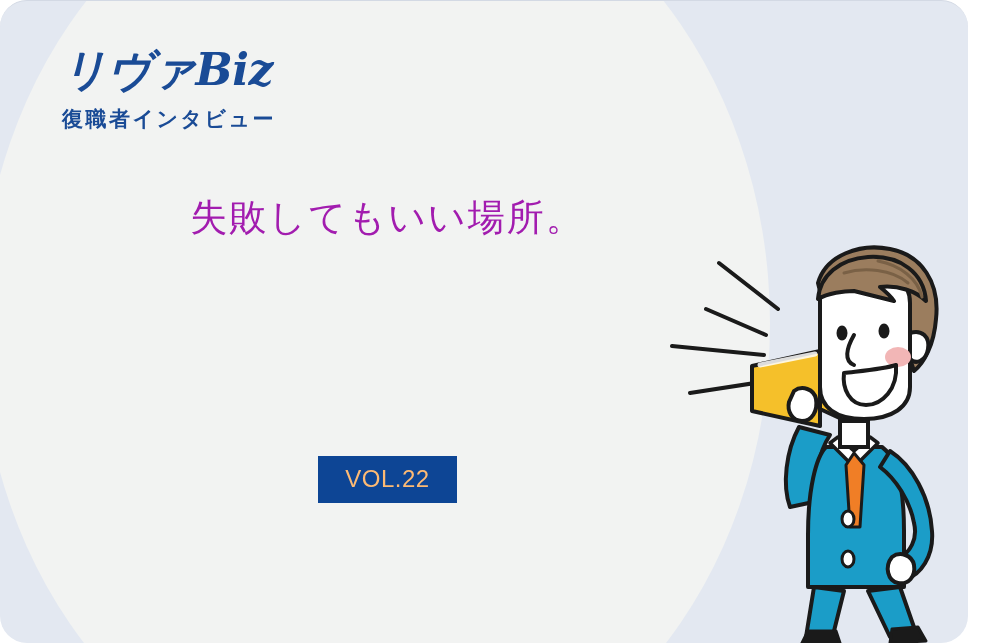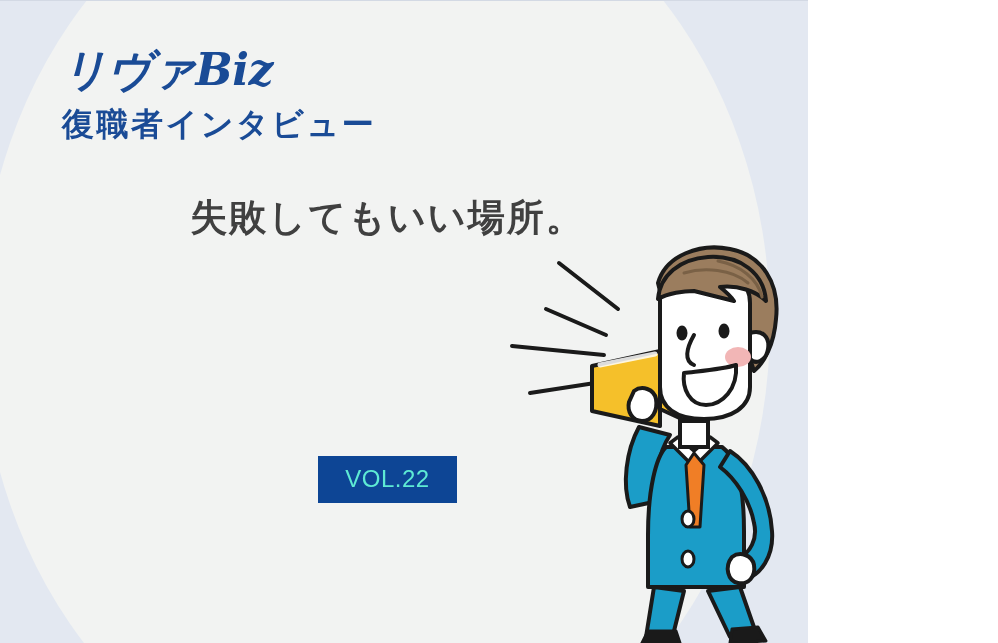--- a/index.html
+++ b/index.html
@@ -2,27 +2,28 @@
 <html><head>
 <meta charset="utf-8">
 <style>
   html, body {
     margin: 0;
     padding: 0;
     background: #ffffff;
   }
   #stage {
     position: relative;
-    width: 808px;
+    width: 968px;
     height: 643px;
     overflow: hidden;
     background: #e3e8f1;
     font-family: "Liberation Sans", "DejaVu Sans", sans-serif;
     border-top: 1px solid #d3d9e4;
     box-sizing: border-box;
+    border-radius: 27px;
   }
 
   
   .bg-circle {
     position: absolute;
     left: -20px;
     top: -150px;
     width: 790px;
     height: 945px;
     border-radius: 50%;
@@ -42,59 +43,59 @@
     font-weight: bold;
     font-size: 44px;
     line-height: 1.05;
     color: #1a4b96;
     letter-spacing: -0.5px;
     white-space: nowrap;
     margin: 0;
   }
   .brand-sub {
     margin: 14px 0 8px 0;
-    font-size: 32px;
+    font-size: 21px;
     font-weight: bold;
     line-height: 1.1;
     color: #1a4b96;
     letter-spacing: 2.5px;
     white-space: nowrap;
   }
 
   
   .headline {
     position: absolute;
     left: 30px;
     top: 198px;
     width: 715px;
     text-align: center;
   }
   .headline-line {
     font-size: 37px;
-    font-weight: bold;
-    color: #404040;
+    font-weight: normal;
+    color: #a21caf;
     letter-spacing: 2px;
     line-height: 1;
     margin: 0 0 38px 0;
     white-space: nowrap;
   }
   .headline-line:last-child { margin-bottom: 0; }
 
   
   .vol-wrap {
     position: absolute;
     left: 30px;
     top: 455px;
     width: 715px;
     text-align: center;
   }
   .vol-badge {
     display: inline-block;
     background: #0d4595;
-    color: #5eead4;
+    color: #fdba74;
     font-size: 24px;
     letter-spacing: 0.5px;
     padding: 11px 27px 12px 27px;
     line-height: 1;
     border: none;
     cursor: default;
   }
 
   
   .illustration {

